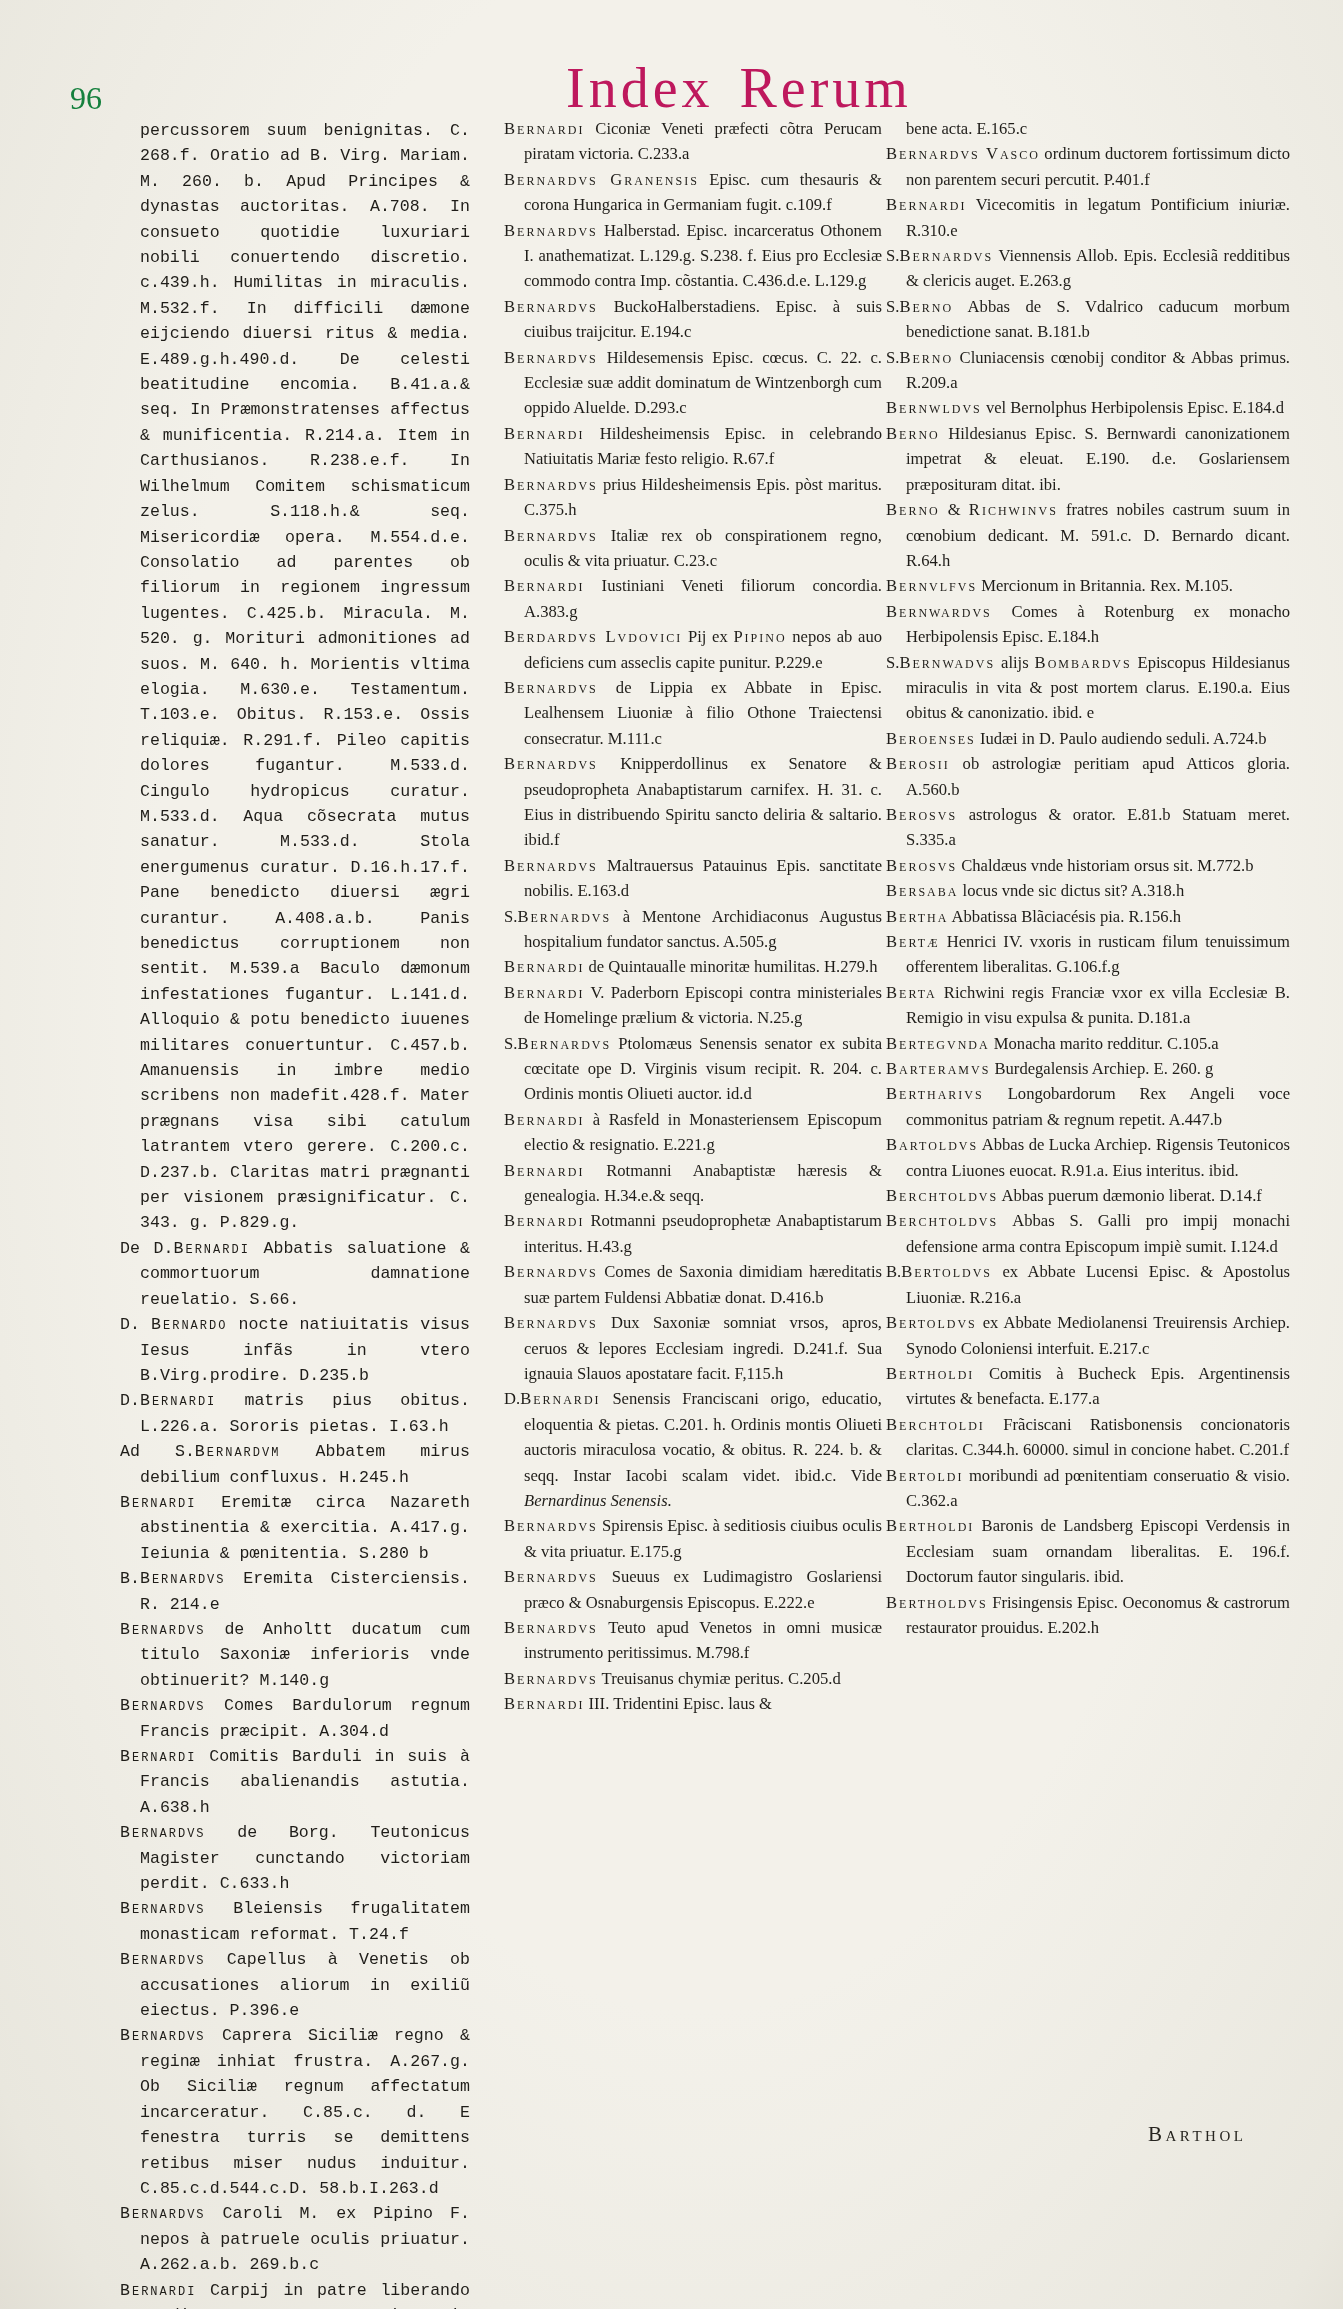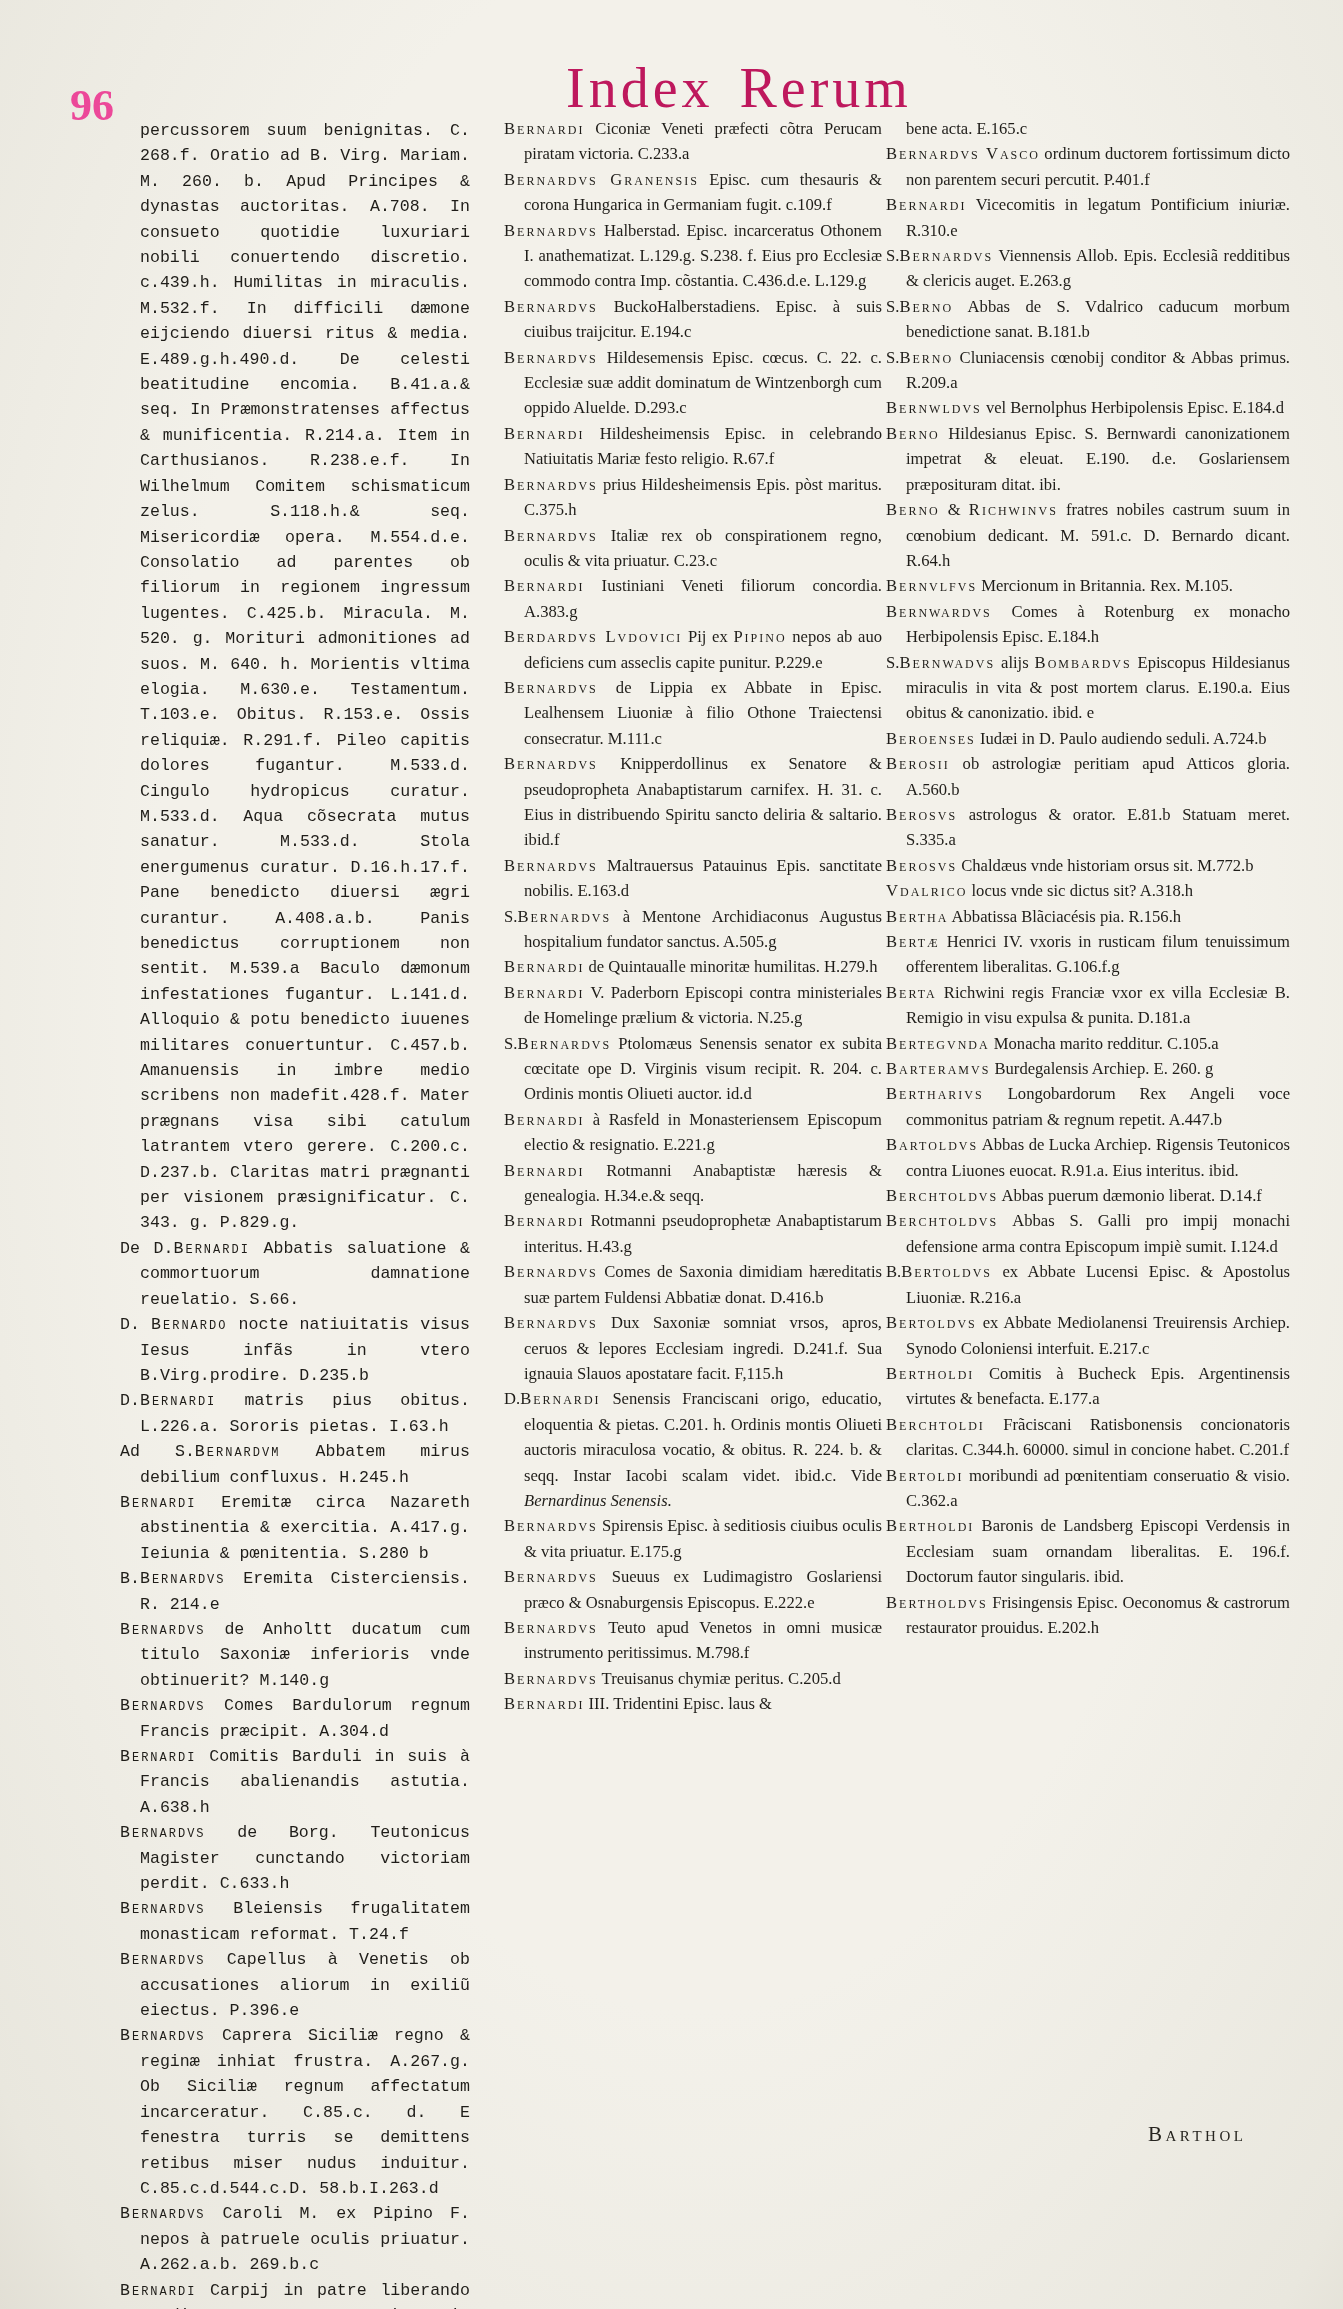--- a/index.html
+++ b/index.html
@@ -4,21 +4,21 @@
 <style>
   html,body{margin:0;padding:0;}
   body{
     width:1343px;height:2309px;overflow:hidden;position:relative;
     background:radial-gradient(ellipse at 52% 42%, #f3f1ea 55%, #e9e7de 92%, #e2dfd5 100%);
     font-family:"Liberation Serif","DejaVu Serif",serif;
     color:#1f1d19;
   }
   .page-number{
     position:absolute;left:70px;top:80px;
-    font-size:44px;color:#ec4899;font-weight:bold;
+    font-size:32px;color:#15803d;
   }
   .page-title{
     position:absolute;left:566px;top:56px;
     font-size:56px;letter-spacing:4px;word-spacing:8px;color:#be185d;
     white-space:nowrap;
   }
   .col{
     position:absolute;top:118px;
     font-size:16.6px;line-height:25.4px;
     text-align:justify;
@@ -101,21 +101,21 @@
     <p class="entry"><span class="sc">Bernwldvs</span> vel Bernolphus Herbipolensis Episc. E.184.d</p>
     <p class="entry"><span class="sc">Berno</span> Hildesianus Episc. S. Bernwardi canonizationem impetrat &amp; eleuat. E.190. d.e. Goslariensem præposituram ditat. ibi.</p>
     <p class="entry"><span class="sc">Berno</span> &amp; <span class="sc">Richwinvs</span> fratres nobiles castrum suum in cœnobium dedicant. M. 591.c. D. Bernardo dicant. R.64.h</p>
     <p class="entry"><span class="sc">Bernvlfvs</span> Mercionum in Britannia. Rex. M.105.</p>
     <p class="entry"><span class="sc">Bernwardvs</span> Comes à Rotenburg ex monacho Herbipolensis Episc. E.184.h</p>
     <p class="entry">S.<span class="sc">Bernwadvs</span> alijs <span class="sc">Bombardvs</span> Episcopus Hildesianus miraculis in vita &amp; post mortem clarus. E.190.a. Eius obitus &amp; canonizatio. ibid. e</p>
     <p class="entry"><span class="sc">Beroenses</span> Iudæi in D. Paulo audiendo seduli. A.724.b</p>
     <p class="entry"><span class="sc">Berosii</span> ob astrologiæ peritiam apud Atticos gloria. A.560.b</p>
     <p class="entry"><span class="sc">Berosvs</span> astrologus &amp; orator. E.81.b Statuam meret. S.335.a</p>
     <p class="entry"><span class="sc">Berosvs</span> Chaldæus vnde historiam orsus sit. M.772.b</p>
-    <p class="entry"><span class="sc">Vdalrico</span> locus vnde sic dictus sit? A.318.h</p>
+    <p class="entry"><span class="sc">Bersaba</span> locus vnde sic dictus sit? A.318.h</p>
     <p class="entry"><span class="sc">Bertha</span> Abbatissa Blãciacésis pia. R.156.h</p>
     <p class="entry"><span class="sc">Bertæ</span> Henrici IV. vxoris in rusticam filum tenuissimum offerentem liberalitas. G.106.f.g</p>
     <p class="entry"><span class="sc">Berta</span> Richwini regis Franciæ vxor ex villa Ecclesiæ B. Remigio in visu expulsa &amp; punita. D.181.a</p>
     <p class="entry"><span class="sc">Bertegvnda</span> Monacha marito redditur. C.105.a</p>
     <p class="entry"><span class="sc">Barteramvs</span> Burdegalensis Archiep. E. 260. g</p>
     <p class="entry"><span class="sc">Bertharivs</span> Longobardorum Rex Angeli voce commonitus patriam &amp; regnum repetit. A.447.b</p>
     <p class="entry"><span class="sc">Bartoldvs</span> Abbas de Lucka Archiep. Rigensis Teutonicos contra Liuones euocat. R.91.a. Eius interitus. ibid.</p>
     <p class="entry"><span class="sc">Berchtoldvs</span> Abbas puerum dæmonio liberat. D.14.f</p>
     <p class="entry"><span class="sc">Berchtoldvs</span> Abbas S. Galli pro impij monachi defensione arma contra Episcopum impiè sumit. I.124.d</p>
     <p class="entry">B.<span class="sc">Bertoldvs</span> ex Abbate Lucensi Episc. &amp; Apostolus Liuoniæ. R.216.a</p>

